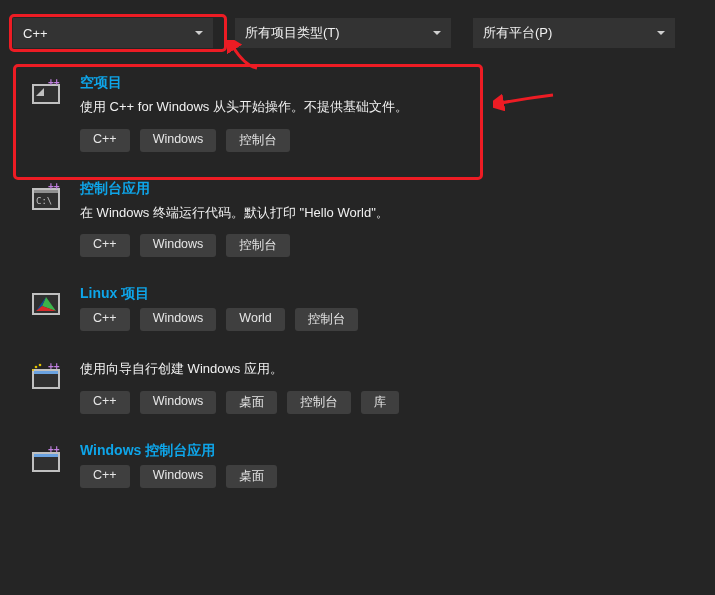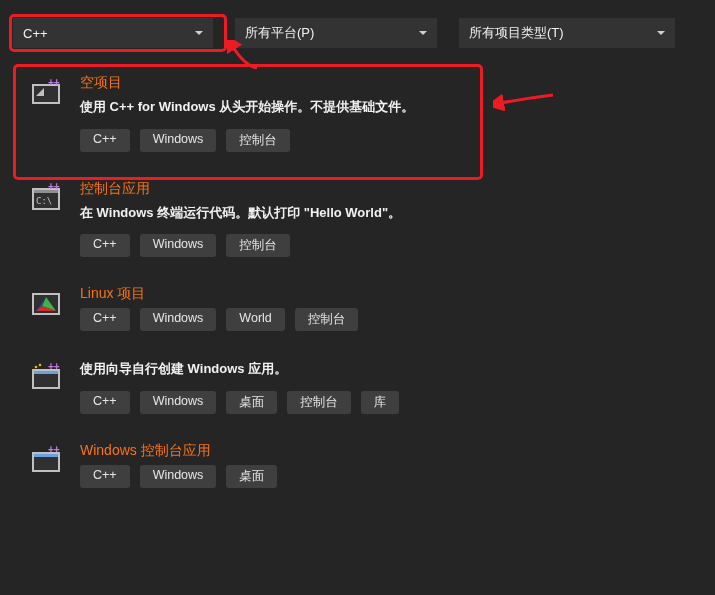--- a/index.html
+++ b/index.html
@@ -83,29 +83,29 @@
     width: 32px; height: 32px;
     flex-shrink: 0;
     margin-top: 2px;
   }
   .tpl-body {
     flex: 1;
     min-width: 0;
   }
   .tpl-title {
     font-size: 14px;
-    color: #f97316;
+    color: #0ea5e9;
     margin-bottom: 5px;
+    font-weight: bold;
   }
   .tpl-desc {
     font-size: 13px;
     color: #f1f1f1;
     line-height: 1.5;
     margin-bottom: 12px;
-    font-weight: bold;
   }
   .tags {
     display: flex;
     gap: 10px;
   }
   .tag {
     background: #3f3f3f;
     color: #e6e6e6;
     font-size: 12.5px;
     padding: 3px 13px;
@@ -133,26 +133,26 @@
       </marker>
     </defs>
   <path d="M60,10 Q35,13 8,18" stroke="#ed1c24" stroke-width="3" fill="none" marker-end="url(#ah2)"></path>
 </svg>
 
 <div class="filters">
   <div class="dropdown lang">
     <span>C++</span>
     <span class="chev"></span>
   </div>
+  <div class="dropdown type">
+    <span>所有项目类型(T)</span>
+    <span class="chev"></span>
+  </div>
   <div class="dropdown plat">
     <span>所有平台(P)</span>
-    <span class="chev"></span>
-  </div>
-  <div class="dropdown type">
-    <span>所有项目类型(T)</span>
     <span class="chev"></span>
   </div>
 </div>
 
 <div class="list">
 
   <div class="template">
     <svg class="tpl-icon" viewBox="0 0 32 32">
       <rect x="2" y="8" width="28" height="20" fill="#c0c0c0"></rect>
       <rect x="4" y="10" width="24" height="16" fill="#303030"></rect>

